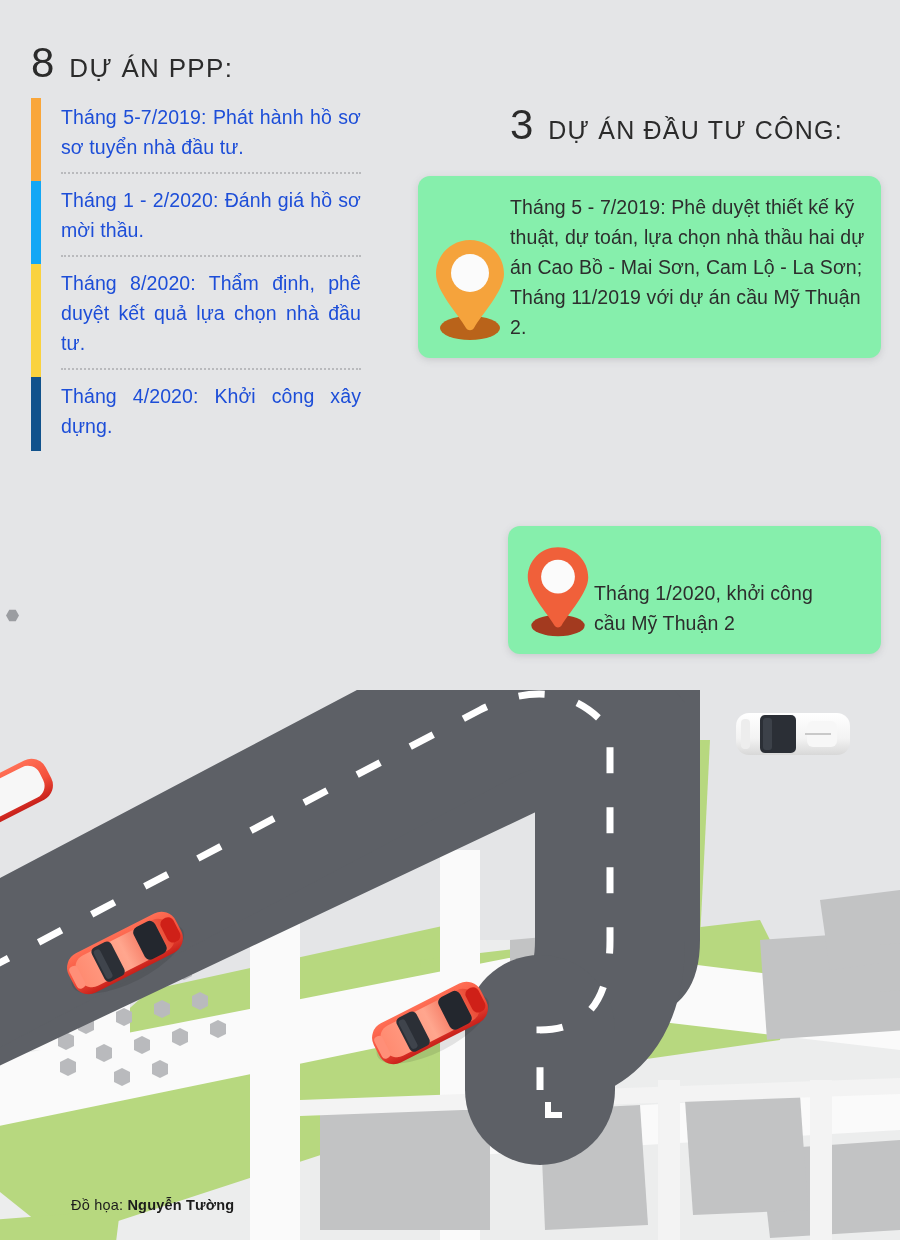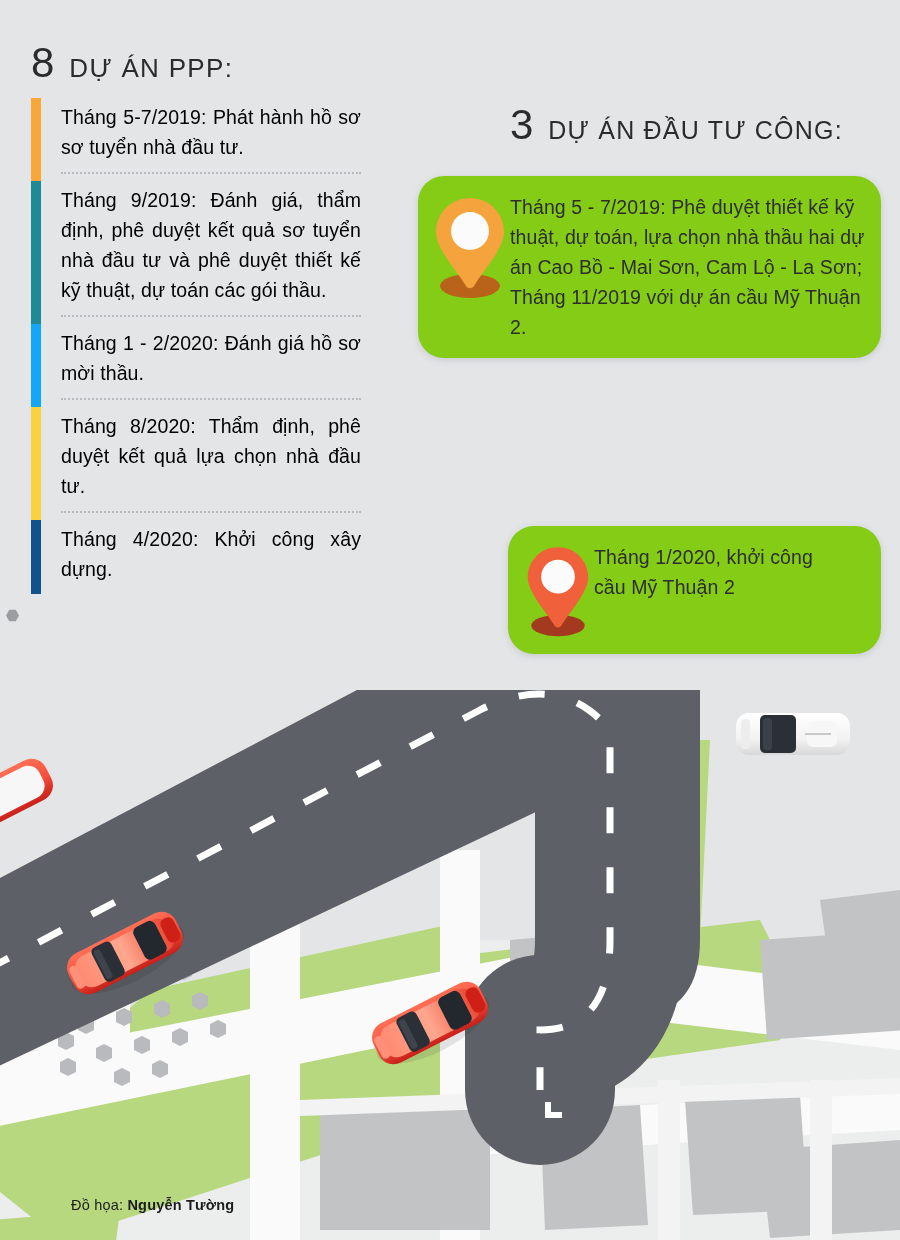--- a/index.html
+++ b/index.html
@@ -77,21 +77,21 @@
     flex: 0 0 10px;
     border-radius: 0px;
   }
   .tl-body {
     flex: 1;
     padding: 0 0 0 20px;
   }
   .tl-text {
     font-size: 19.5px;
     line-height: 30px;
-    color: #000000;
+    color: #1d4ed8;
     padding: 4px 0 10px 0;
     text-align: justify;
     text-justify: inter-word;
     letter-spacing: 0.1px;
   }
   .tl-sep {
     height: 0;
     border-top: 2px dotted #b9babd;
     margin: 0 0 7px 0;
   }
@@ -107,24 +107,24 @@
 
   
   .cards {
     position: absolute;
     left: 0; top: 0;
     width: 900px; height: 700px;
     pointer-events: none;
   }
   .card {
     position: absolute;
-    background: #84cc16;
-    border-radius: 26px;
+    background: #86efac;
+    border-radius: 12px;
     display: flex;
-    align-items: flex-start;
+    align-items: flex-end;
     box-shadow: 0 2px 7px rgba(120,122,128,0.25);
     pointer-events: auto;
   }
   .card-pin {
     flex: 0 0 auto;
     display: flex;
     align-items: center;
     justify-content: center;
   }
   .card-text {
@@ -299,27 +299,20 @@
 
   <div class="timeline" id="timeline">
     <div class="tl-item">
       <div class="tl-bar" style="background: rgb(249, 166, 58);"></div>
       <div class="tl-body">
         <div class="tl-text">Tháng 5-7/2019: Phát hành hồ sơ sơ tuyển nhà đầu tư.</div>
         <div class="tl-sep"></div>
       </div>
     </div>
     <div class="tl-item">
-      <div class="tl-bar" style="background: rgb(29, 138, 150);"></div>
-      <div class="tl-body">
-        <div class="tl-text">Tháng 9/2019: Đánh giá, thẩm định, phê duyệt kết quả sơ tuyển nhà đầu tư và phê duyệt thiết kế kỹ thuật, dự toán các gói thầu.</div>
-        <div class="tl-sep"></div>
-      </div>
-    </div>
-    <div class="tl-item">
       <div class="tl-bar" style="background: rgb(19, 167, 245);"></div>
       <div class="tl-body">
         <div class="tl-text">Tháng 1 - 2/2020: Đánh giá hồ sơ mời thầu.</div>
         <div class="tl-sep"></div>
       </div>
     </div>
     <div class="tl-item">
       <div class="tl-bar" style="background: rgb(250, 210, 63);"></div>
       <div class="tl-body">
         <div class="tl-text">Tháng 8/2020: Thẩm định, phê duyệt kết quả lựa chọn nhà đầu tư.</div>

